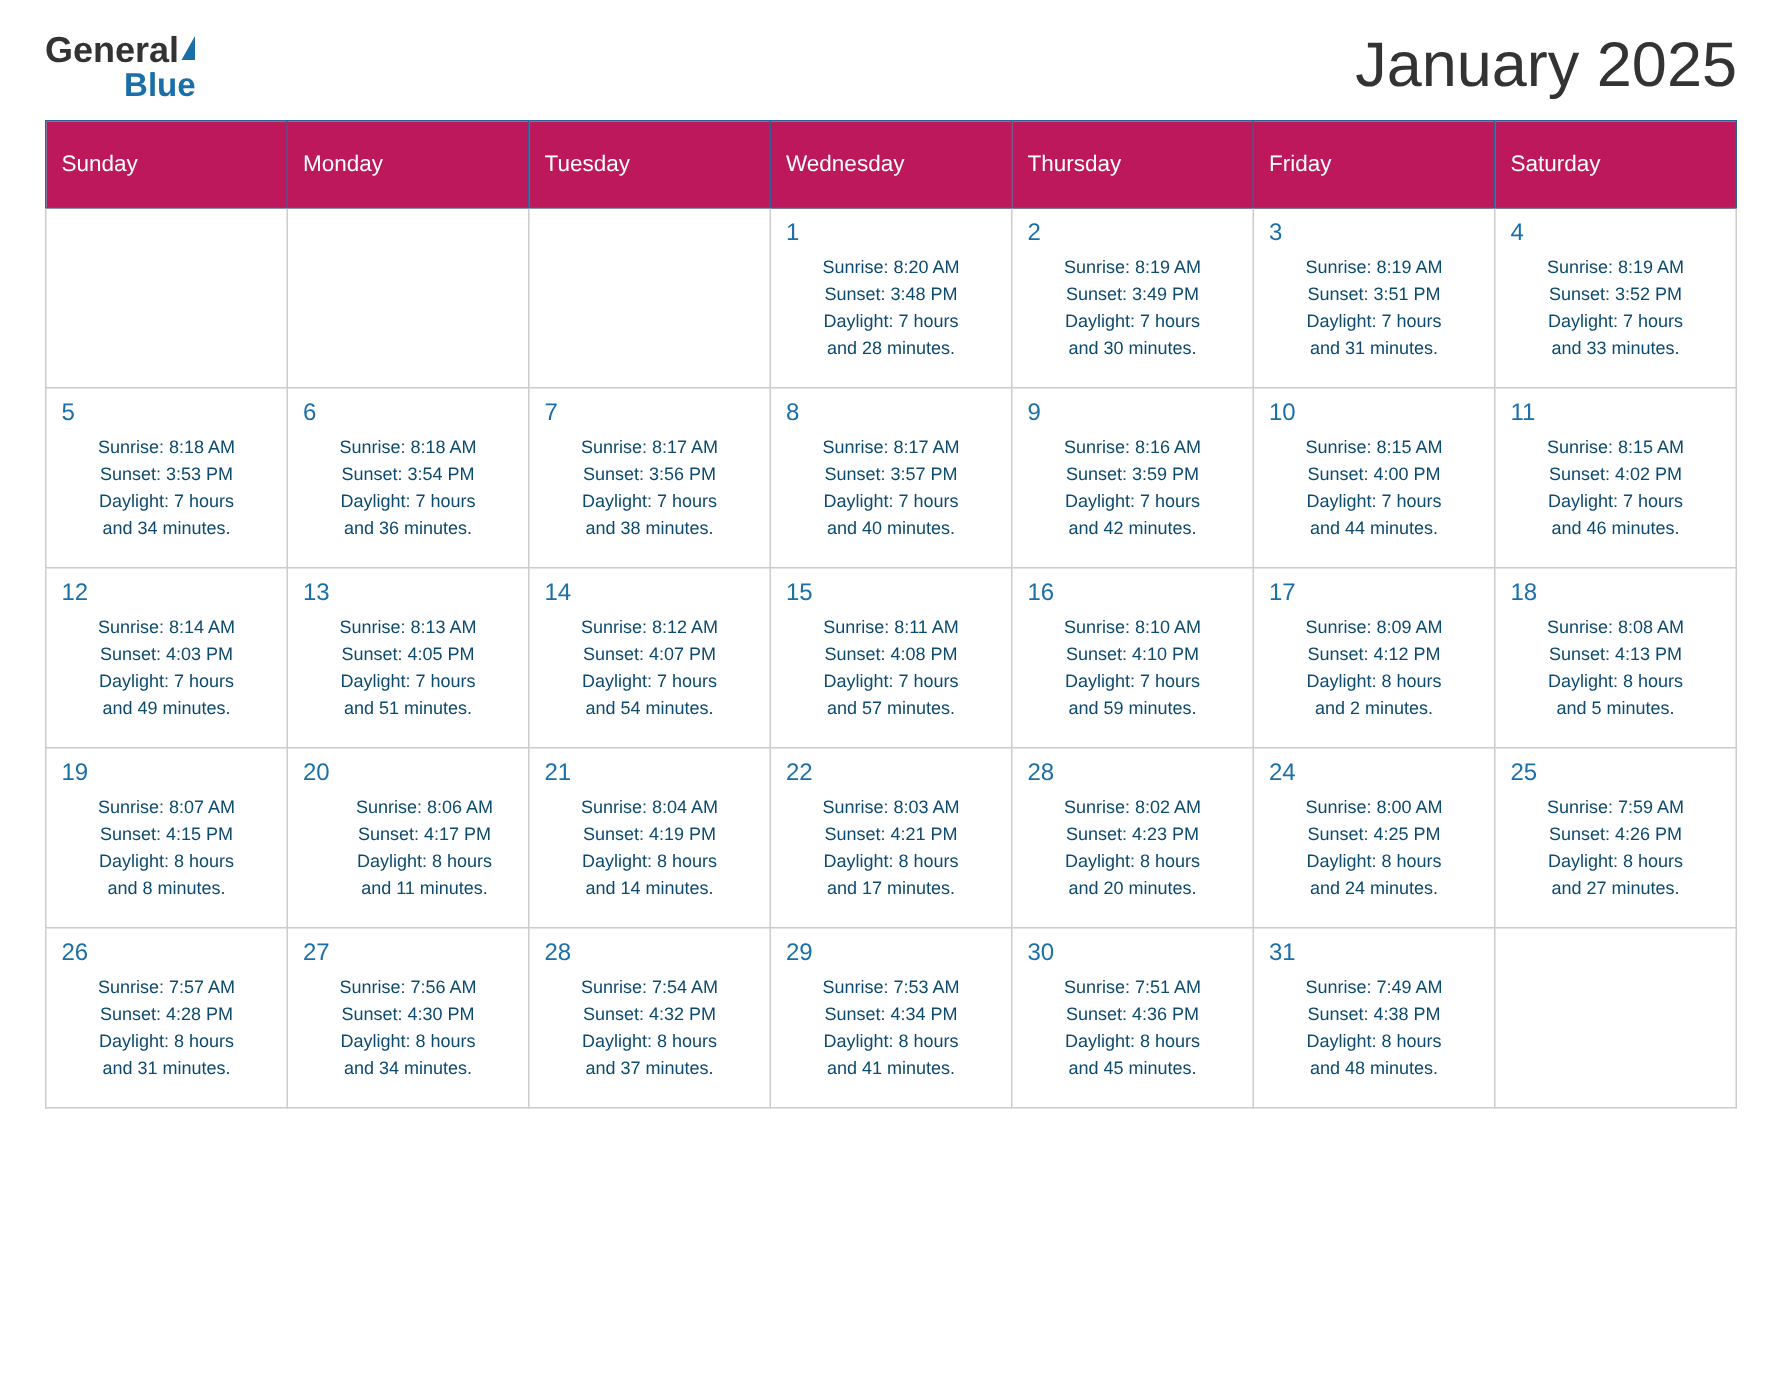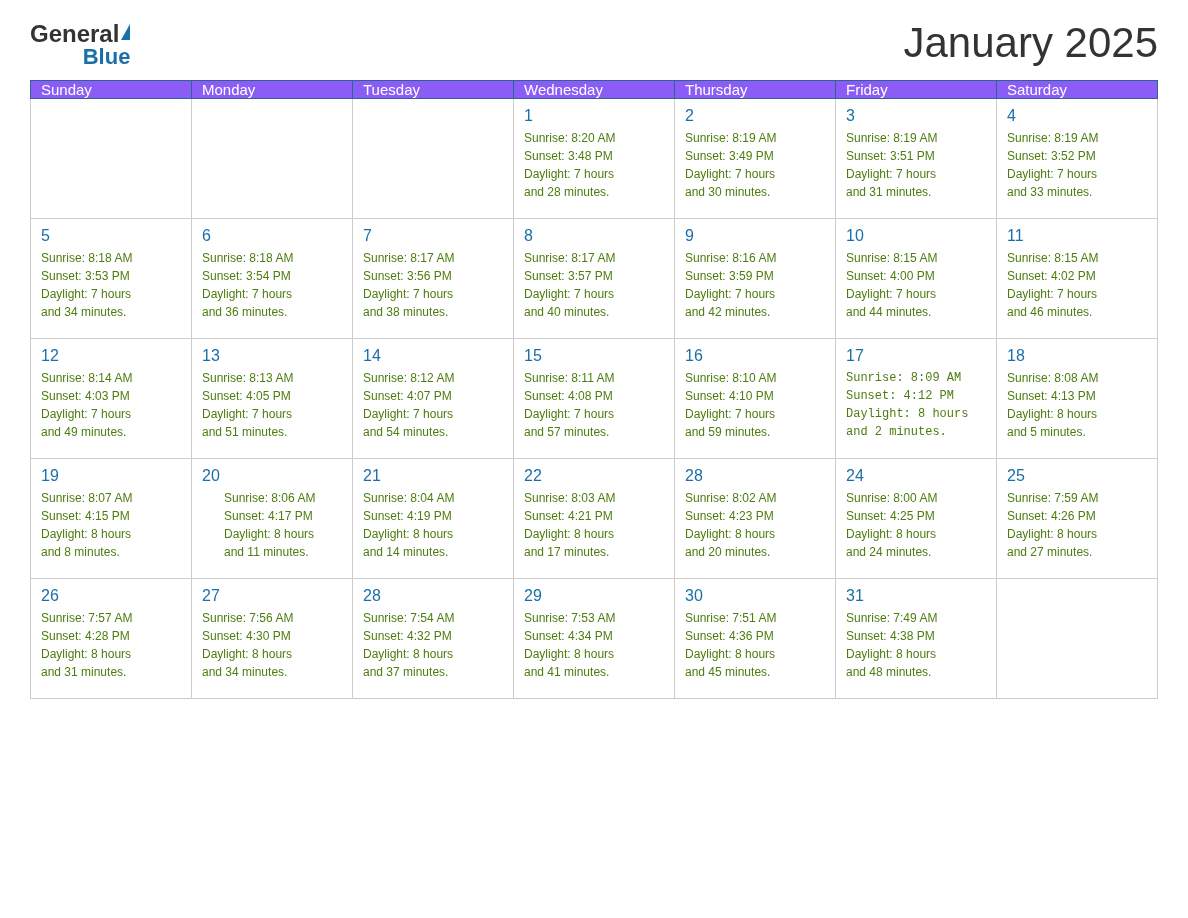--- a/index.html
+++ b/index.html
@@ -28,23 +28,23 @@
     .calendar-subtitle {
       font-size: 18px;
       color: #333;
     }
     table {
       width: 100%;
       border-collapse: collapse;
       margin-top: 10px;
     }
     th {
-      background-color: #8b5cf6;
+      background-color: #be185d;
       color: #fff;
-      padding: 0 10px;
+      padding: 20px 10px;
       text-align: left;
       font-size: 15px;
       font-weight: normal;
       border: 1px solid #2a6496;
     }
     td {
       vertical-align: top;
       padding: 8px 10px;
       border: 1px solid #ccc;
       width: 14.28%;
@@ -54,22 +54,23 @@
       color: #333;
     }
     .day-number {
       font-size: 16px;
       color: #1a6fa8;
       display: block;
       margin-bottom: 4px;
     }
     .day-info {
       font-size: 12px;
-      color: #4d7c0f;
+      color: #0c4a6e;
       line-height: 1.5;
+      text-align: center;
     }
     tr td:first-child .day-number,
     tr td:nth-child(7) .day-number {
       color: #1a6fa8;
     }
     .empty-cell {
       background: #fff;
     }
     
     .logo-wrap {
@@ -244,21 +245,21 @@
         </td>
         <td>
           <span class="day-number">16</span>
           <div class="day-info" style="white-space: pre-line;">Sunrise: 8:10 AM
 Sunset: 4:10 PM
 Daylight: 7 hours
 and 59 minutes.</div>
         </td>
         <td>
           <span class="day-number">17</span>
-          <div class="day-info" style="white-space: pre-line; font-family: Liberation Mono, monospace;">Sunrise: 8:09 AM
+          <div class="day-info" style="white-space: pre-line;">Sunrise: 8:09 AM
 Sunset: 4:12 PM
 Daylight: 8 hours
 and 2 minutes.</div>
         </td>
         <td>
           <span class="day-number">18</span>
           <div class="day-info" style="white-space: pre-line;">Sunrise: 8:08 AM
 Sunset: 4:13 PM
 Daylight: 8 hours
 and 5 minutes.</div>

